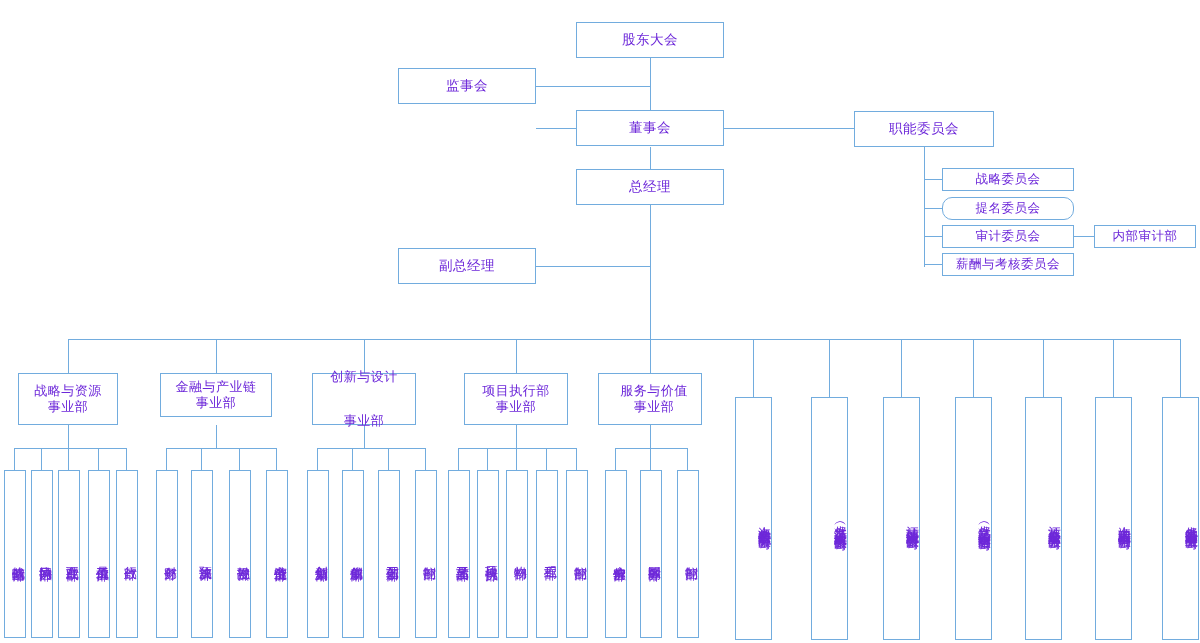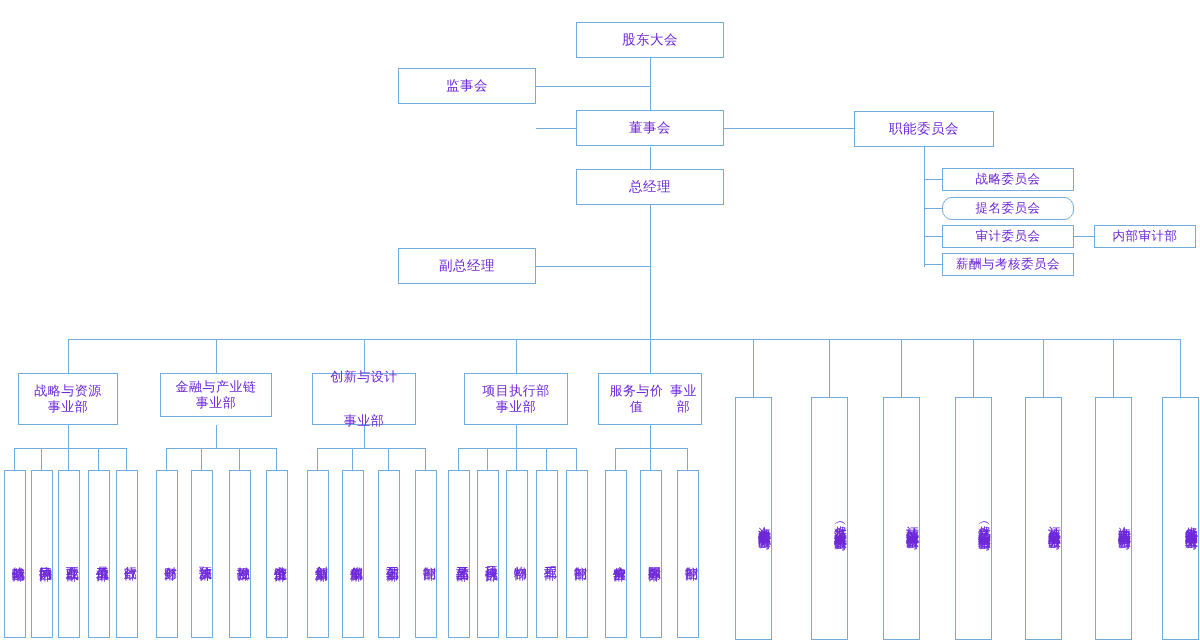--- a/index.html
+++ b/index.html
@@ -175,21 +175,21 @@
   <div class="box two-line" style="left:312px; top:373px; width:104px; height:52px; flex-direction:column;gap:28px;">
     <span>创新与设计</span>
     <span>事业部</span>
   </div>
 
   <div class="box two-line" style="left:464px; top:373px; width:104px; height:52px; flex-direction:column;">
     <span>项目执行部</span>
     <span>事业部</span>
   </div>
 
-  <div class="box two-line" style="left:598px; top:373px; width:104px; height:52px; flex-direction:row;padding-left:8px;">
+  <div class="box two-line" style="left:598px; top:373px; width:104px; height:52px; flex-direction:column;padding-left:8px;">
     <span>服务与价值</span>
     <span>事业部</span>
   </div>
 
   <div class="box vert dept" style="left:4px; top:470px; width:22px; height:168px;">战略运营部</div>
   <div class="box vert dept" style="left:31px; top:470px; width:22px; height:168px;">协同风控部</div>
   <div class="box vert dept" style="left:58px; top:470px; width:22px; height:168px;">产业互联部</div>
   <div class="box vert dept" style="left:88px; top:470px; width:22px; height:168px;">员工价值部</div>
   <div class="box vert dept" style="left:116px; top:470px; width:22px; height:168px;">行政部</div>
 

